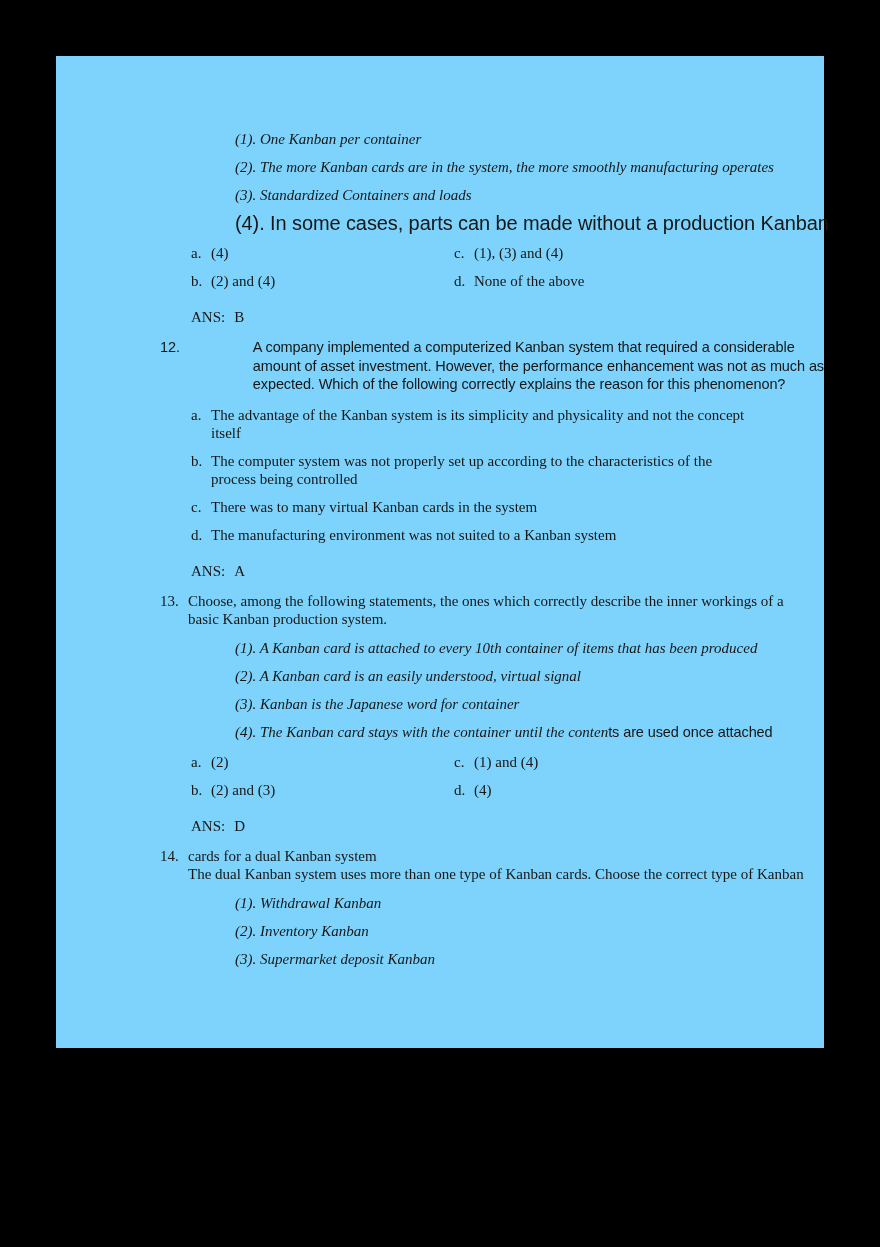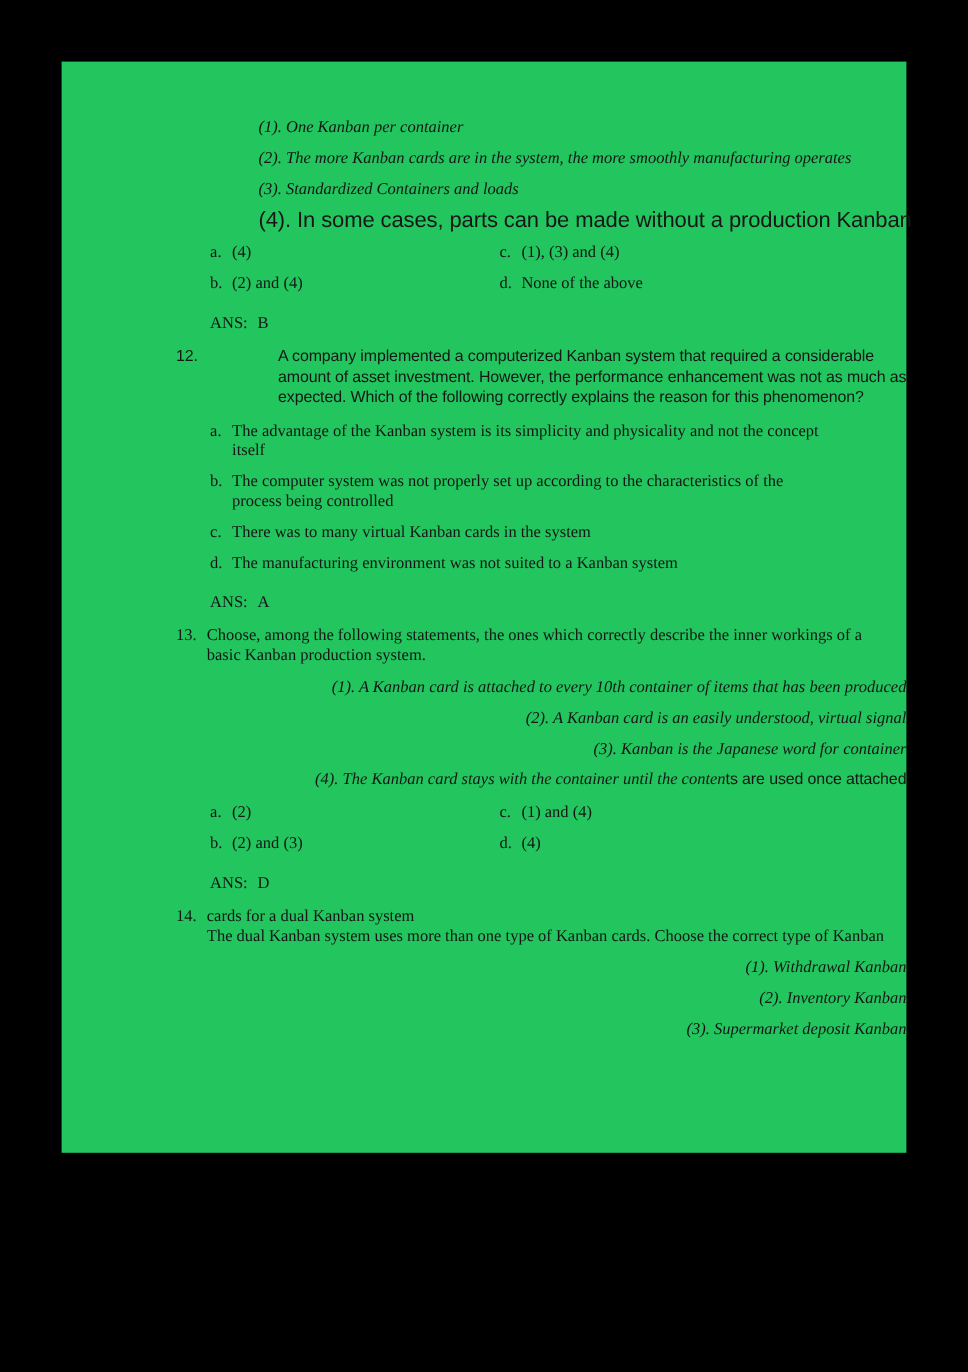--- a/index.html
+++ b/index.html
@@ -7,42 +7,42 @@
     width:880px; height:1247px;
     background:#000000;
     position:relative;
     font-family:"Liberation Serif","DejaVu Serif",serif;
     color:#161616;
     overflow:hidden;
   }
   .page {
     position:absolute; left:56px; top:56px;
     width:768px; height:992px;
-    background:#22c55e;
+    background:#7dd3fc;
     box-sizing:border-box;
-    padding-top:51px;
+    padding-top:74px;
   }
   
   .stmt {
     margin:0 0 10px 179px;
     font-size:15px; line-height:18px;
     font-style:italic;
     white-space:nowrap;
   }
   .stmt.sans {
     font-style:normal;
     font-family:"Liberation Sans","DejaVu Sans",sans-serif;
     font-size:20px; letter-spacing:-0.1px;
   }
   .mix-sans {
     font-style:normal;
     font-family:"Liberation Sans","DejaVu Sans",sans-serif;
     font-size:14.5px; letter-spacing:-0.1px;
   }
-  .stmt-group.mt { margin-top:10px;text-align:right; }
+  .stmt-group.mt { margin-top:10px; }
   
   .q {
     display:flex;
     margin:0 0 0 104px;
     font-size:15px; line-height:18.5px;
   }
   .qn { flex:0 0 28px; }
   .qb div { white-space:nowrap; }
   .q.sans {
     font-family:"Liberation Sans","DejaVu Sans",sans-serif;

